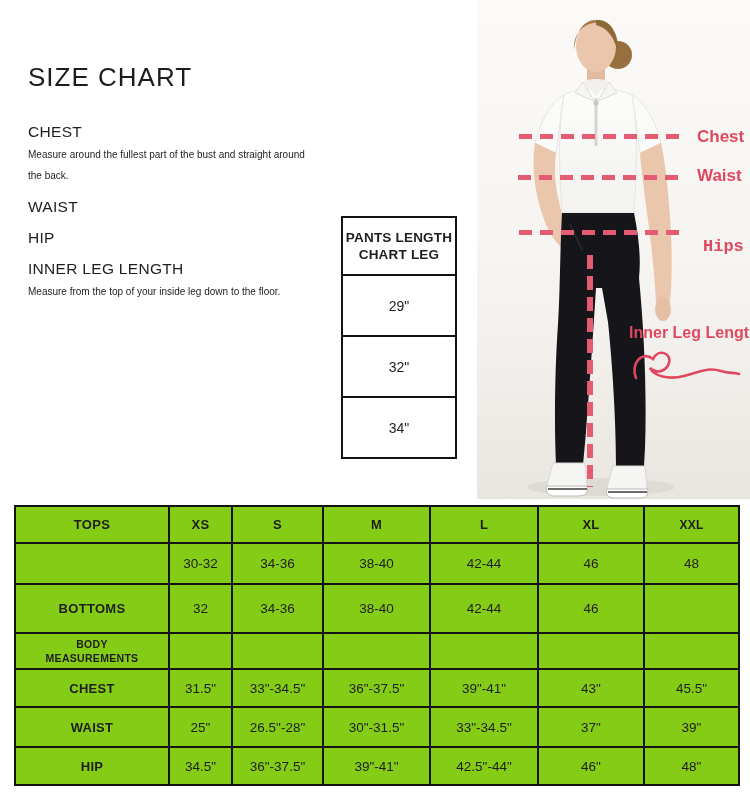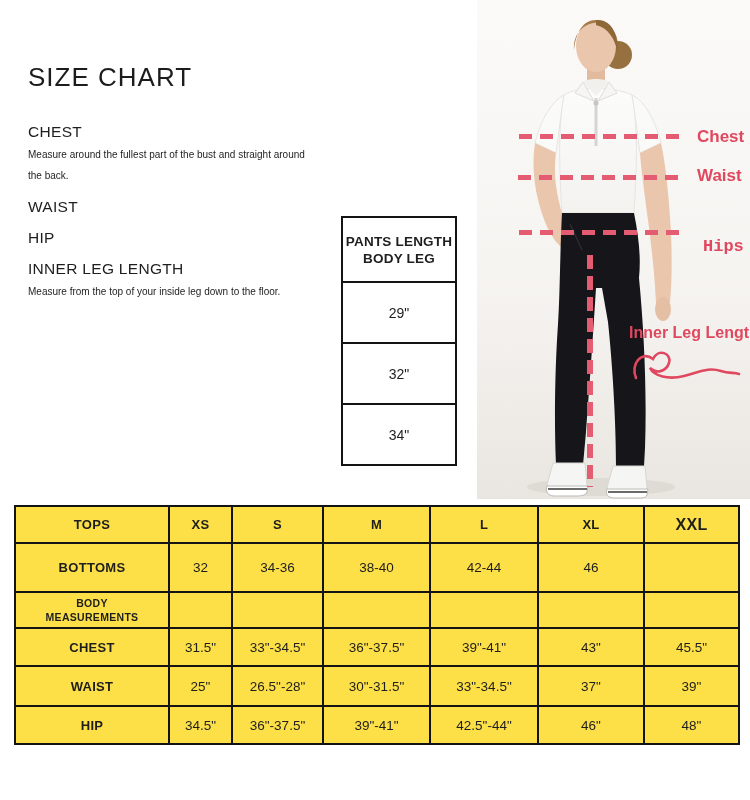--- a/index.html
+++ b/index.html
@@ -18,42 +18,42 @@
   .page-title{font-size:26px;font-weight:400;letter-spacing:1px;color:#1c1c1c;line-height:30px;}
   .guide section{display:block;}
   .guide h2{font-size:15.5px;font-weight:500;letter-spacing:.3px;margin-top:10px;line-height:21px;}
   .guide h2.first{margin-top:29px;}
   .guide p{font-size:10px;font-weight:400;line-height:21px;margin-top:2px;width:292px;}
 
   
   .pants-table{position:absolute;left:341px;top:216px;width:116px;border-collapse:collapse;
     background:#fff;table-layout:fixed;}
   .pants-table th,.pants-table td{border:2px solid var(--tborder);text-align:center;vertical-align:middle;}
-  .pants-table th{height:65px;font-size:13.5px;font-weight:700;line-height:17px;letter-spacing:.2px;}
+  .pants-table th{height:58px;font-size:13.5px;font-weight:700;line-height:17px;letter-spacing:.2px;}
   .pants-table td{height:61px;font-size:14px;font-weight:400;}
 
   
   .photo{position:absolute;left:477px;top:0;width:273px;height:499px;
     background:linear-gradient(180deg,#fbfaf8 0%,#f6f4f1 55%,#efece8 82%,#e9e5e0 100%);overflow:hidden;}
   .photo svg.person{position:absolute;left:0;top:0;}
   .hline{position:absolute;height:5px;
     background:repeating-linear-gradient(90deg,var(--dash) 0 13px,transparent 13px 21px);}
   .vline{position:absolute;width:6px;
     background:repeating-linear-gradient(180deg,var(--dash) 0 14px,transparent 14px 21px);}
   .m-label{position:absolute;color:var(--accent);font-size:17px;font-weight:700;line-height:18px;white-space:nowrap;}
   .m-label.small{font-size:16px;}
   .squiggle{position:absolute;left:153px;top:346px;}
 
   
   .size-table{position:absolute;left:14px;top:505px;width:724px;border-collapse:collapse;
-    table-layout:fixed;background:#fde047;padding-left:44px;}
+    table-layout:fixed;background:#84cc16;padding-left:44px;}
   .size-table th,.size-table td{border:2px solid var(--tborder);text-align:center;vertical-align:middle;
     font-size:13.5px;overflow:hidden;}
   .size-table th{font-weight:700;font-size:13px;letter-spacing:.3px;}
-  .size-table th.xxl{font-size:16px;}
+  .size-table th.xxl{font-size:12px;}
   .size-table td.rowlabel{font-weight:700;font-size:13px;letter-spacing:.3px;}
   .size-table td.rowlabel .wrapbox{display:block;max-width:104px;margin:0 auto;}
   .size-table tr.body-meas td.rowlabel{font-size:10.5px;line-height:14px;}
   .rh1{height:37px;} .rh2{height:41px;} .rh3{height:49px;} .rh4{height:36px;}
   .rh5{height:38px;} .rh6{height:40px;} .rh7{height:38px;}
 </style>
 </head>
 <body>
 
 <div class="page">
@@ -75,21 +75,21 @@
       <h2>INNER LEG LENGTH</h2>
       <p>Measure from the top of your inside leg down to the floor.</p>
     </section>
   </div>
 
   <table class="pants-table">
     <tbody>
         <tr>
       <th>
         <div>PANTS LENGTH</div>
-        <div>BODY LEG</div>
+        <div>CHART LEG</div>
       </th>
     </tr>
     <tr>
       <td>29"</td>
     </tr>
     <tr>
       <td>32"</td>
     </tr>
     <tr>
       <td>34"</td>
@@ -172,20 +172,29 @@
     <tbody>
         <tr class="rh1">
       <th>TOPS</th>
       <th>XS</th>
       <th>S</th>
       <th>M</th>
       <th>L</th>
       <th>XL</th>
       <th class="xxl">XXL</th>
     </tr>
+    <tr class="rh2">
+      <td class="rowlabel"></td>
+      <td>30-32</td>
+      <td>34-36</td>
+      <td>38-40</td>
+      <td>42-44</td>
+      <td>46</td>
+      <td>48</td>
+    </tr>
     <tr class="rh3">
       <td class="rowlabel">BOTTOMS</td>
       <td>32</td>
       <td>34-36</td>
       <td>38-40</td>
       <td>42-44</td>
       <td>46</td>
       <td></td>
     </tr>
     <tr class="rh4 body-meas">

